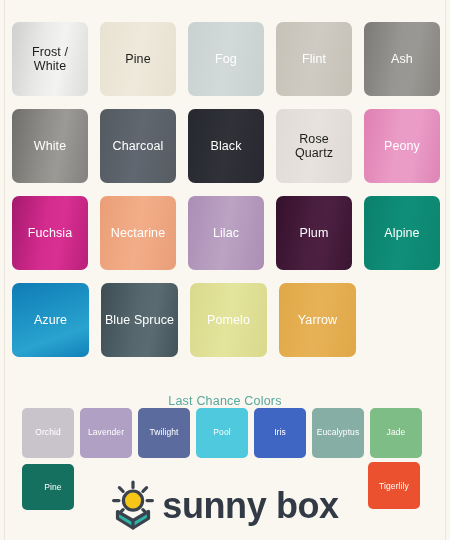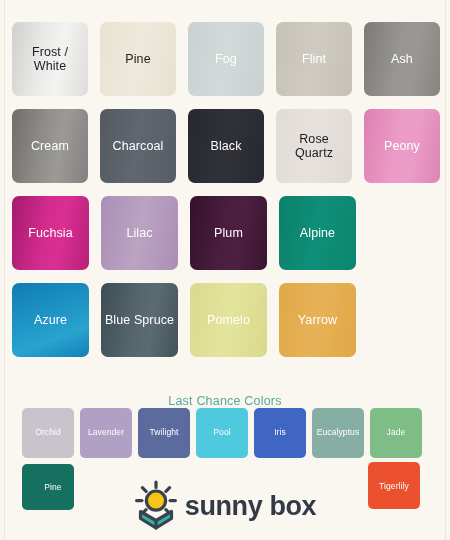--- a/index.html
+++ b/index.html
@@ -144,21 +144,21 @@
     left: 0;
     right: 0;
     top: 480px;
     display: flex;
     align-items: center;
     justify-content: center;
     gap: 7px;
   }
   .logo-mark { display: block; }
   .logo-word {
-    font-size: 27px;
+    font-size: 36px;
     font-weight: 700;
     color: #323a45;
     letter-spacing: -0.4px;
     line-height: 1;
     padding-bottom: 2px;
   }
 </style>
 </head>
 <body style="background: rgb(250, 246, 240);">
 
@@ -182,39 +182,42 @@
       <div class="swatch" style="background: linear-gradient(100deg, rgb(198, 194, 184) 0%, rgb(207, 203, 194) 50%, rgb(197, 193, 183) 100%);">
         <span class="label" style="color: rgb(255, 255, 255);">Flint</span>
       </div>
       <div class="swatch" style="background: linear-gradient(100deg, rgb(124, 122, 119) 0%, rgb(152, 150, 146) 45%, rgb(154, 152, 148) 65%, rgb(134, 132, 127) 100%);">
         <span class="label" style="color: rgb(255, 255, 255);">Ash</span>
       </div>
     </div>
 
     <div class="swatch-row">
       <div class="swatch" style="background: linear-gradient(100deg, rgb(111, 110, 107) 0%, rgb(142, 141, 138) 40%, rgb(155, 154, 150) 62%, rgb(130, 129, 128) 100%);">
-        <span class="label" style="color: rgb(255, 255, 255);">Cream</span>
+        <span class="label" style="color: rgb(255, 255, 255);">White</span>
       </div>
       <div class="swatch" style="background: linear-gradient(100deg, rgb(84, 90, 96) 0%, rgb(96, 103, 112) 50%, rgb(86, 92, 98) 100%);">
         <span class="label" style="color: rgb(255, 255, 255);">Charcoal</span>
       </div>
       <div class="swatch" style="background: linear-gradient(100deg, rgb(39, 40, 48) 0%, rgb(48, 50, 56) 50%, rgb(40, 41, 48) 100%);">
         <span class="label" style="color: rgb(255, 255, 255);">Black</span>
       </div>
       <div class="swatch" style="background: linear-gradient(100deg, rgb(224, 219, 214) 0%, rgb(231, 226, 221) 50%, rgb(222, 217, 212) 100%);">
         <span class="label" style="color: rgb(29, 29, 29);">Rose Quartz</span>
       </div>
       <div class="swatch" style="background: linear-gradient(100deg, rgb(223, 127, 178) 0%, rgb(235, 156, 198) 45%, rgb(234, 156, 198) 65%, rgb(221, 132, 182) 100%); align-items: center;">
         <span class="label" style="color: rgb(255, 255, 255);">Peony</span>
       </div>
     </div>
 
     <div class="swatch-row">
       <div class="swatch" style="background: linear-gradient(100deg, rgb(164, 26, 109) 0%, rgb(211, 43, 142) 42%, rgb(217, 47, 147) 62%, rgb(185, 32, 121) 100%);">
         <span class="label" style="color: rgb(255, 255, 255);">Fuchsia</span>
+      </div>
+      <div class="swatch" style="background: linear-gradient(100deg, rgb(235, 158, 118) 0%, rgb(242, 174, 137) 50%, rgb(233, 158, 120) 100%);">
+        <span class="label" style="color: rgb(255, 255, 255);">Nectarine</span>
       </div>
       <div class="swatch" style="background: linear-gradient(100deg, rgb(171, 142, 182) 0%, rgb(187, 163, 195) 50%, rgb(171, 142, 181) 100%);">
         <span class="label" style="color: rgb(255, 255, 255);">Lilac</span>
       </div>
       <div class="swatch" style="background: linear-gradient(100deg, rgb(52, 17, 43) 0%, rgb(74, 30, 63) 45%, rgb(77, 32, 66) 62%, rgb(57, 21, 48) 100%);">
         <span class="label" style="color: rgb(255, 255, 255);">Plum</span>
       </div>
       <div class="swatch" style="background: linear-gradient(100deg, rgb(11, 128, 108) 0%, rgb(15, 143, 121) 50%, rgb(12, 133, 112) 100%);">
         <span class="label" style="color: rgb(255, 255, 255);">Alpine</span>
       </div>

